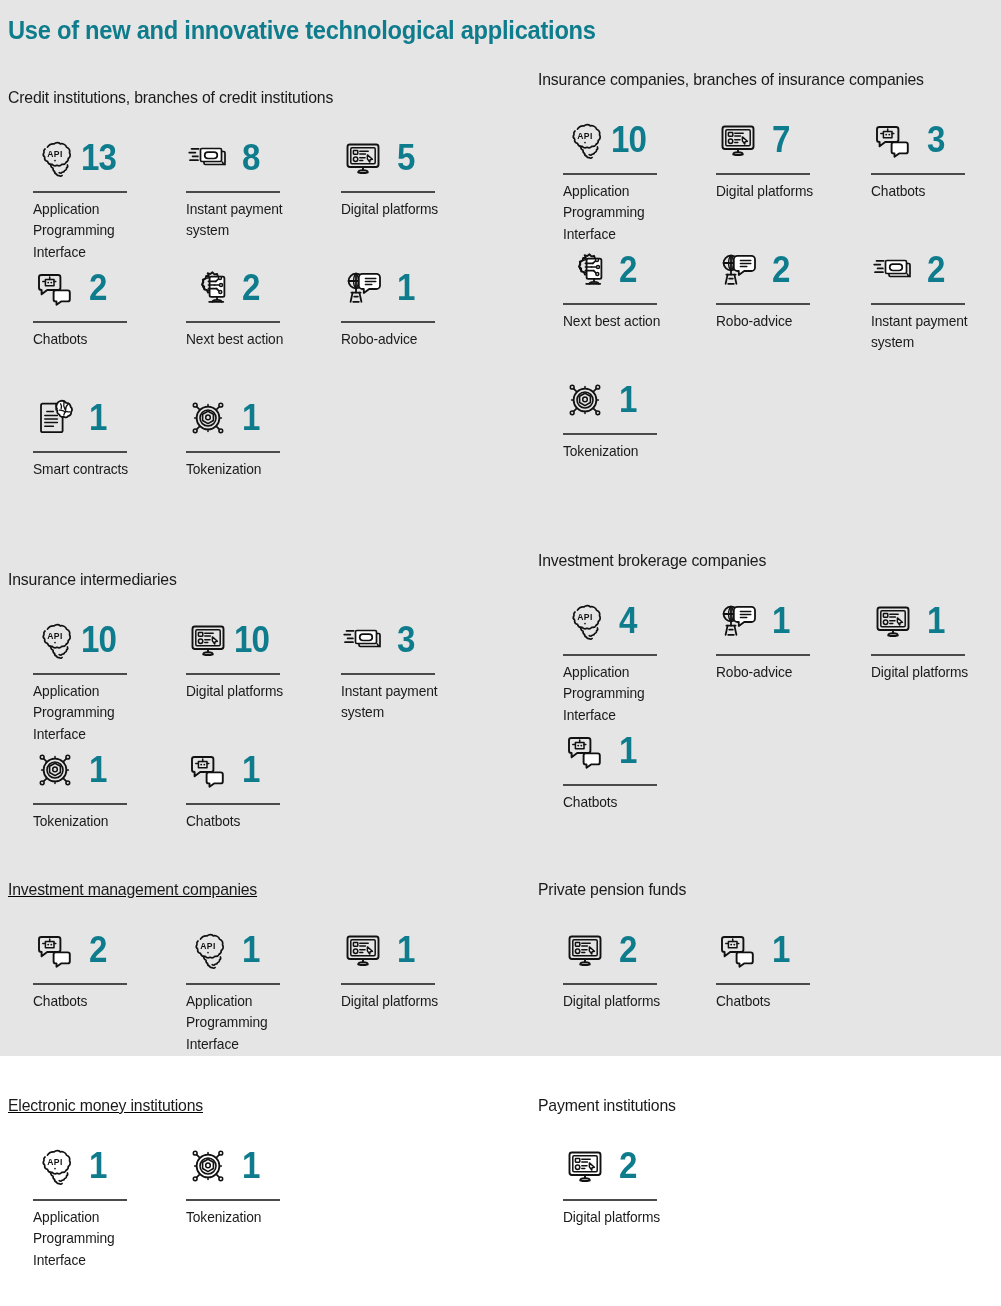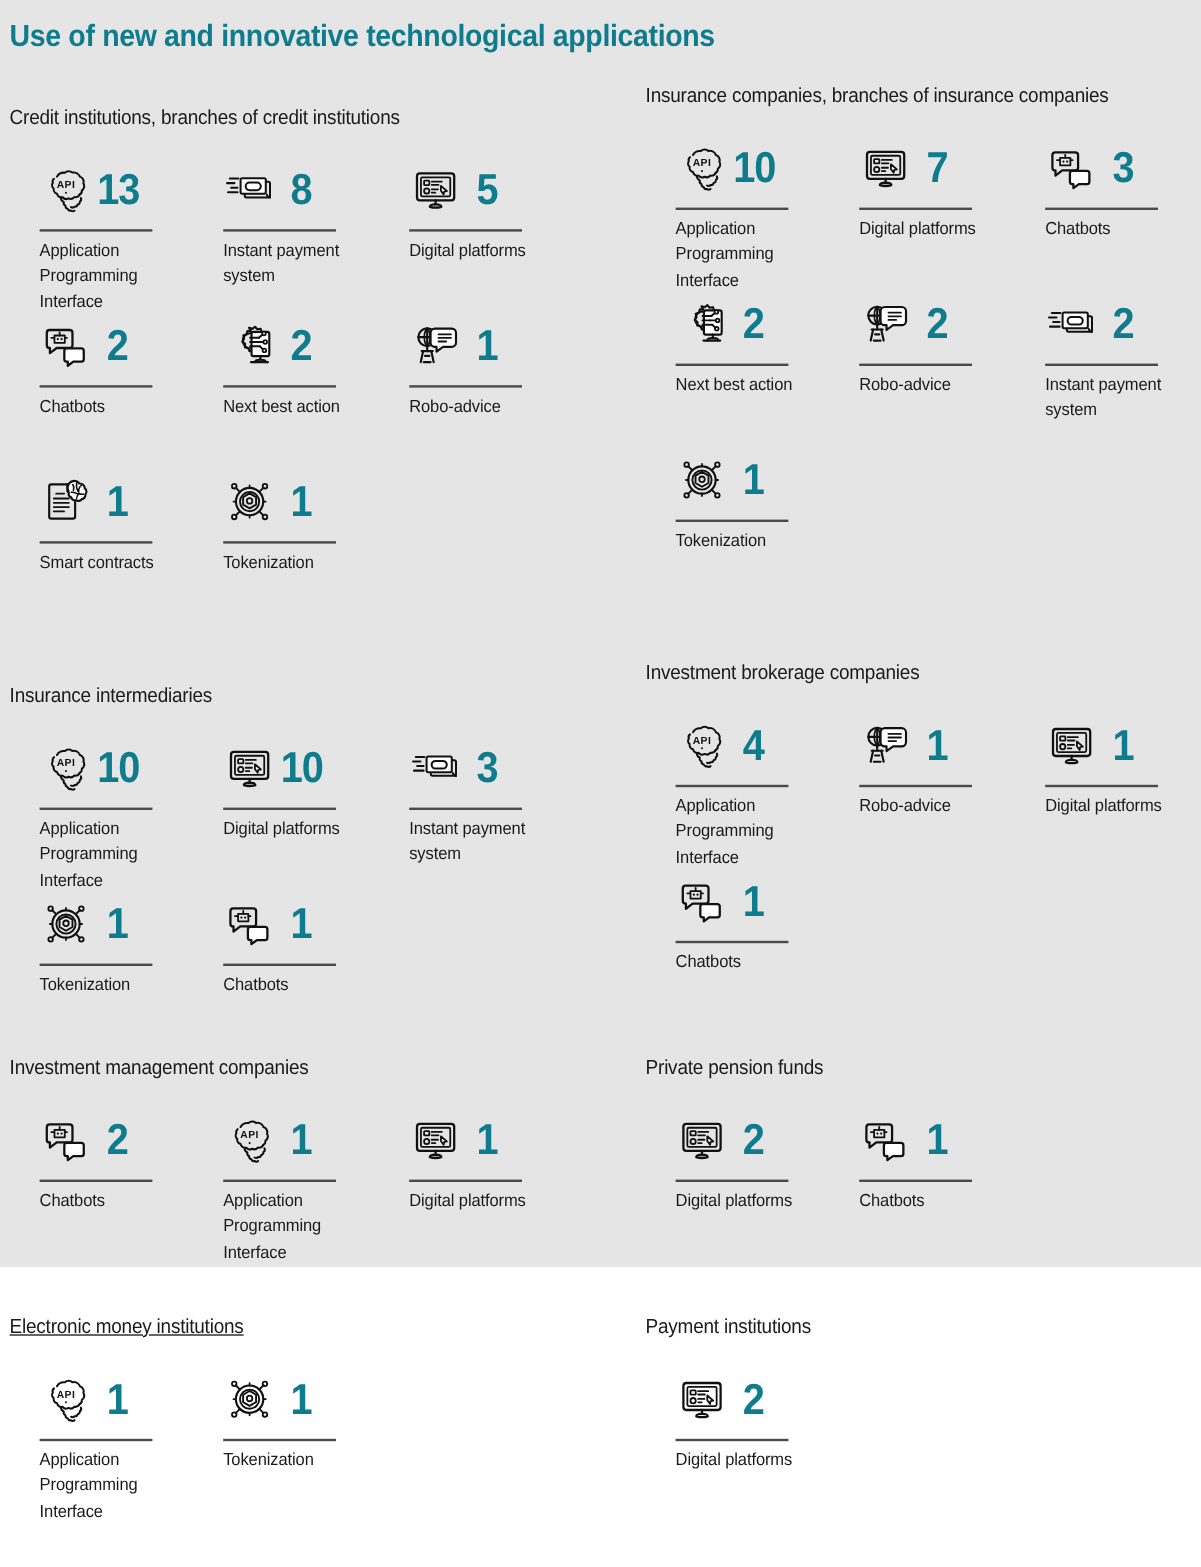--- a/index.html
+++ b/index.html
@@ -603,21 +603,21 @@
     </svg>
                 </span>
                 <span class="count">1</span>
               </div>
               <div class="rule"></div>
               <div class="label">Chatbots</div>
             </div>
           </div>
         </div>
       </div>
-      <div class="section" style="left: 8px; top: 880px;">
+      <div class="section" style="left: 8px; top: 880px; text-decoration: underline;">
         <div class="section-title">Investment management companies</div>
         <div class="rows" style="margin-top: 24px;">
           <div class="row">
             <div class="cell c0">
               <div class="cell-top">
                 <span class="icon">
     <svg viewBox="0 0 44 44" fill="none" stroke="#111" stroke-width="1.9" stroke-linecap="round" stroke-linejoin="round">
       <path d="M6 11.3c0-1.3 1.1-2.3 2.4-2.3h16.6c1.3 0 2.4 1 2.4 2.3v10.4c0 1.3-1.1 2.3-2.4 2.3H14.2l-5.6 4.3v-4.3h-.2c-1.3 0-2.4-1-2.4-2.3z"></path>
       <path d="M12.4 13.6h8.6v6.2h-8.6z" stroke-width="1.5"></path>
       <path d="M16.7 11.0v2.6" stroke-width="1.5"></path>

